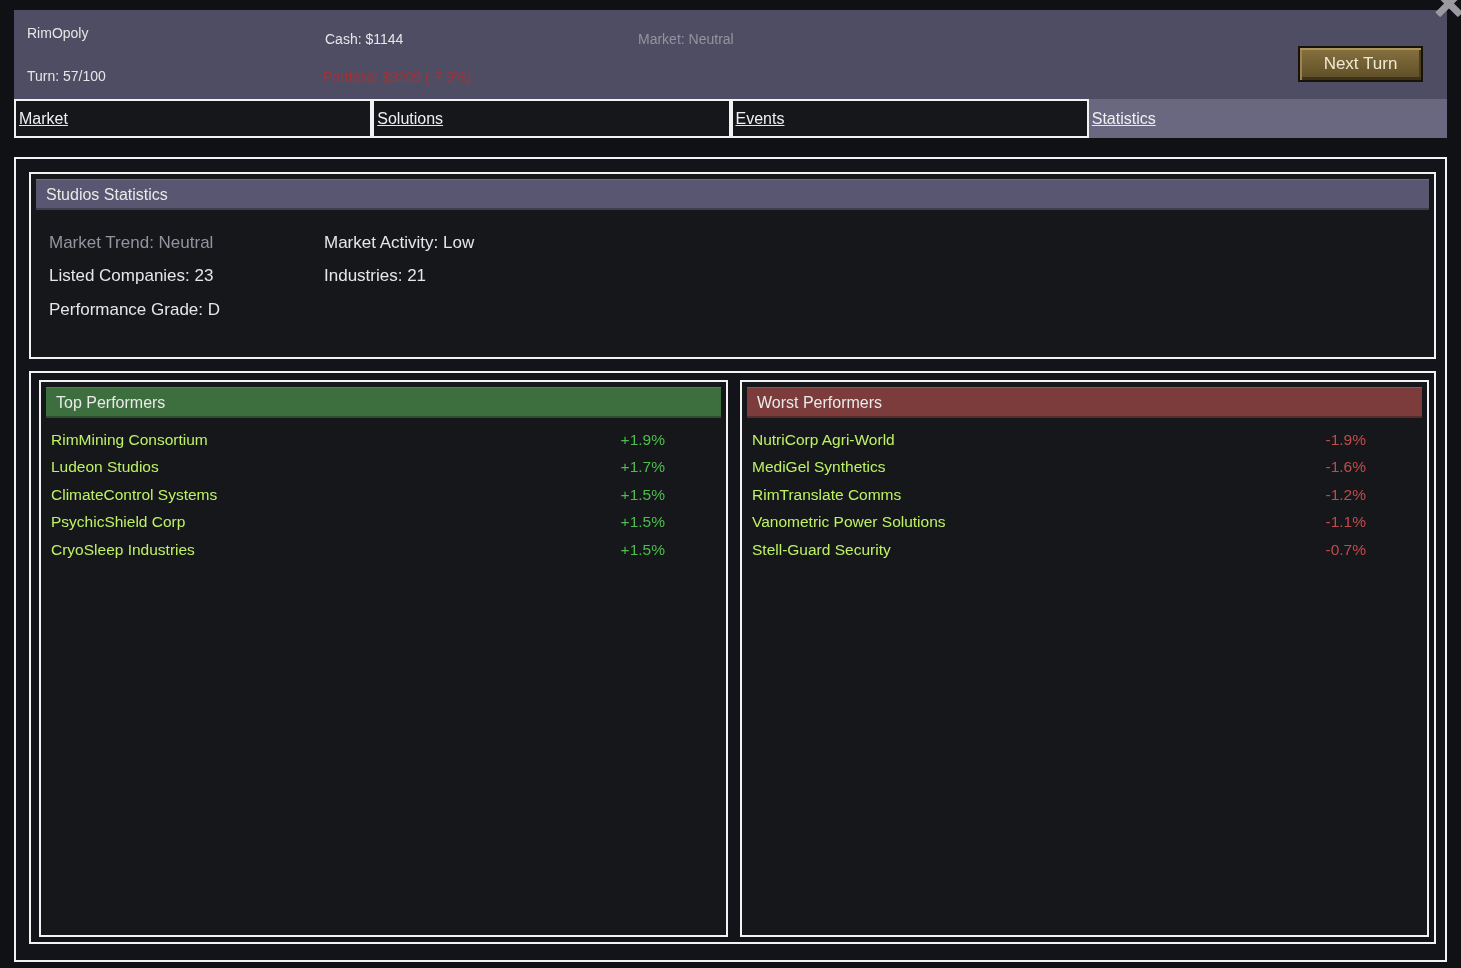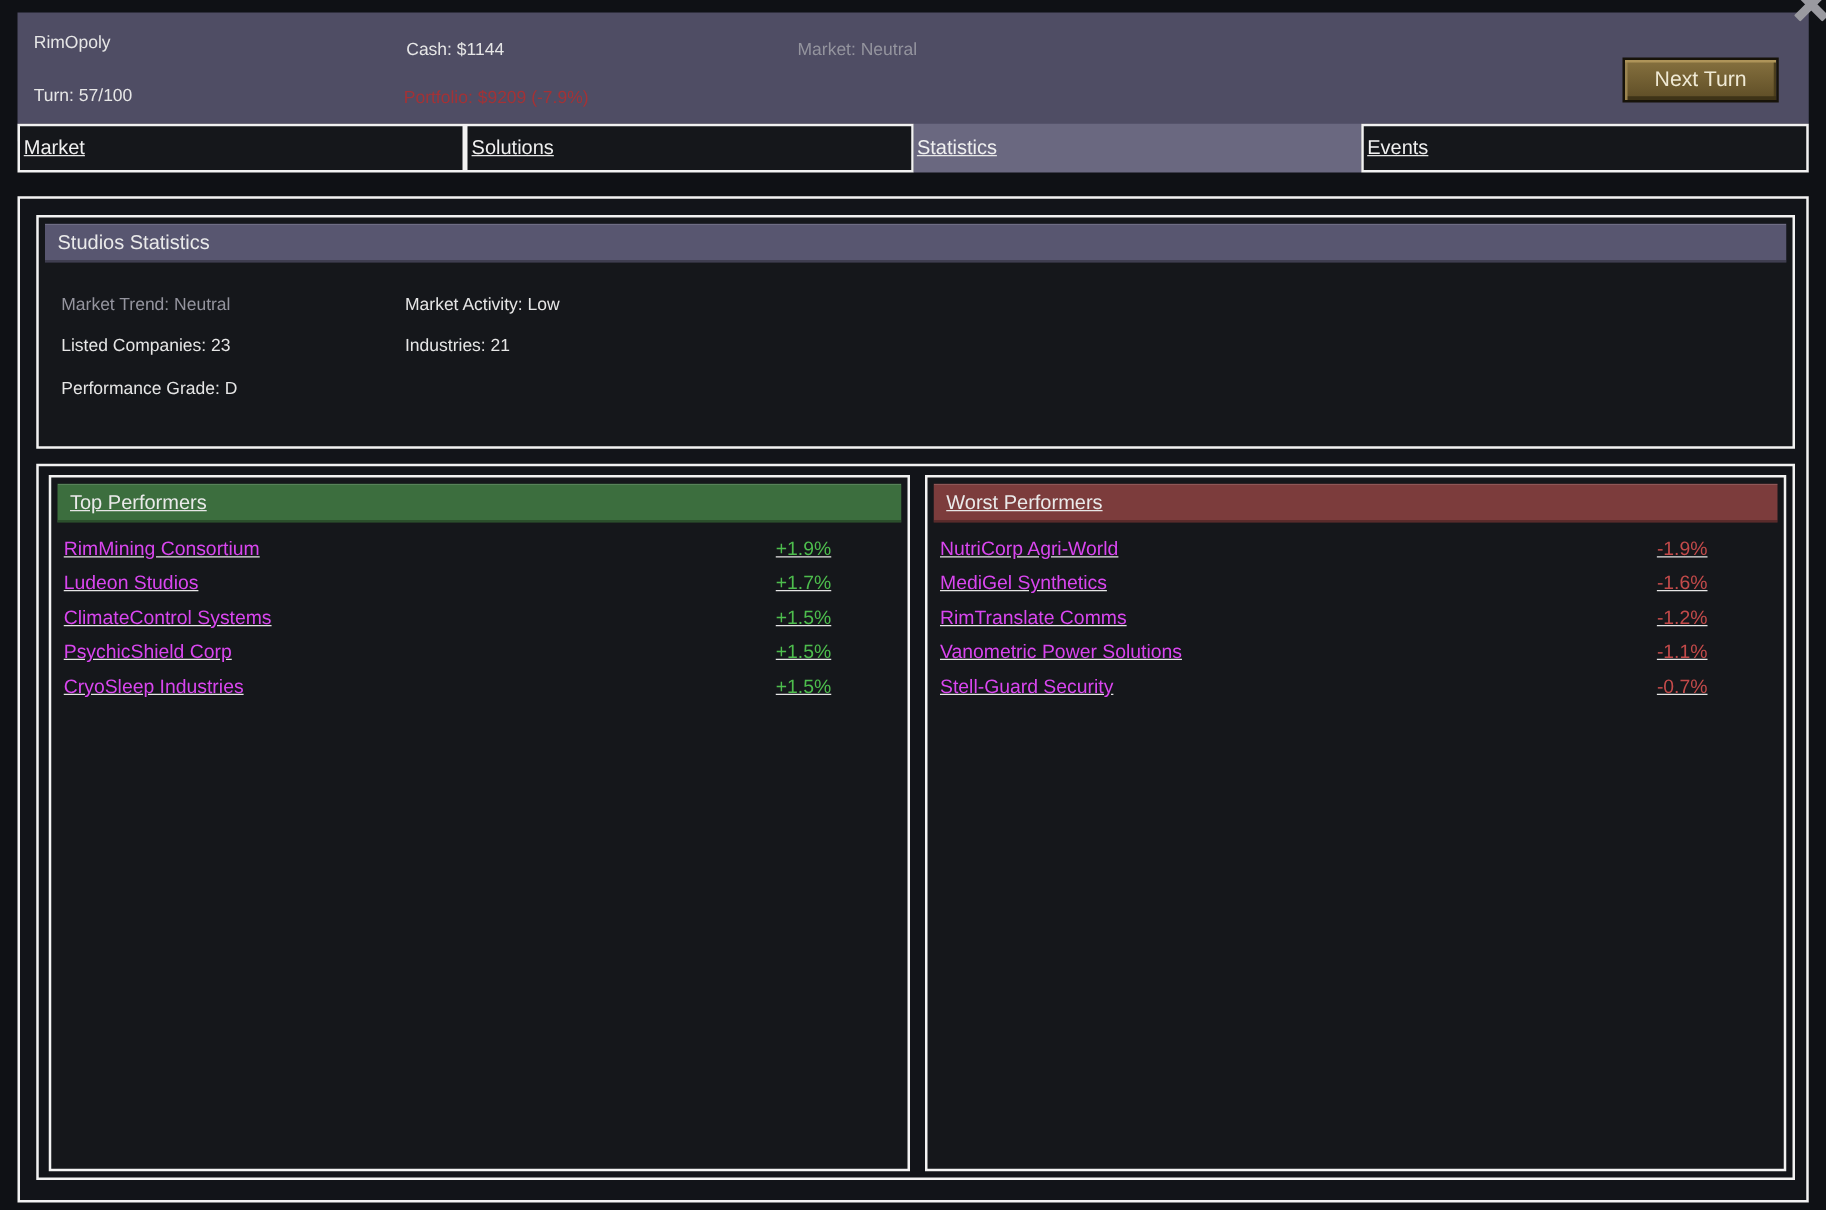--- a/index.html
+++ b/index.html
@@ -72,42 +72,42 @@
   }
   .panel-header{
     margin:5px;height:31px;display:flex;align-items:center;
     padding-left:10px;font-size:16px;color:#eaeaea;
     box-shadow:inset 0 1px 0 rgba(255,255,255,.14),inset 0 -2px 0 rgba(0,0,0,.28);
   }
   .stats-panel .panel-header{background:var(--panel-header);}
   .stats-grid{
     position:absolute;left:18px;top:52px;
     display:grid;grid-template-columns:275px auto;grid-auto-rows:33.5px;
-    align-items:center;font-size:14px;
+    align-items:center;font-size:17px;
   }
   .stat.muted{color:#94949e;}
   
   .performers-frame{
     position:absolute;left:13px;top:212px;width:1407px;height:573px;
     border:2px solid #f2f2f2;
   }
   .perf-panel{
     position:absolute;top:7px;width:689px;height:557px;
-    border:2px solid #f2f2f2;background:#15171b;text-decoration:underline;
+    border:2px solid #f2f2f2;background:#15171b;
   }
   .perf-panel.top{left:8px;}
   .perf-panel.worst{left:709px;}
   .perf-panel.top .panel-header{background:var(--top-header);}
   .perf-panel.worst .panel-header{background:var(--worst-header);}
   .perf-rows{margin-top:8px;}
   .perf-row{
     height:27.5px;display:flex;align-items:center;justify-content:space-between;
     padding-left:10px;padding-right:61px;font-size:15.5px;
   }
-  .perf-name{color:#d946ef;text-align:center;}
+  .perf-name{color:#bef264;text-align:center;}
   .perf-change.positive{color:var(--positive);}
   .perf-change.negative{color:var(--negative);}
 </style>
 </head>
 <body>
 
 <div class="close">
   <div class="bar a"></div>
   <div class="bar b"></div>
 </div>
@@ -117,22 +117,22 @@
   <div class="txt turn-label">Turn: 57/100</div>
   <div class="txt cash-label">Cash: $1144</div>
   <div class="txt portfolio-label">Portfolio: $9209 (-7.9%)</div>
   <div class="txt market-label">Market: Neutral</div>
   <div class="next-turn">Next Turn</div>
 </div>
 
 <div class="tab-row">
   <div class="tab">Market</div>
   <div class="tab">Solutions</div>
+  <div class="tab">Events</div>
   <div class="tab selected">Statistics</div>
-  <div class="tab">Events</div>
 </div>
 
 <div class="content-frame">
 
   <div class="stats-panel">
     <div class="panel-header">Studios Statistics</div>
     <div class="stats-grid">
       <div class="stat muted">Market Trend: Neutral</div>
       <div class="stat">Market Activity: Low</div>
       <div class="stat">Listed Companies: 23</div>

